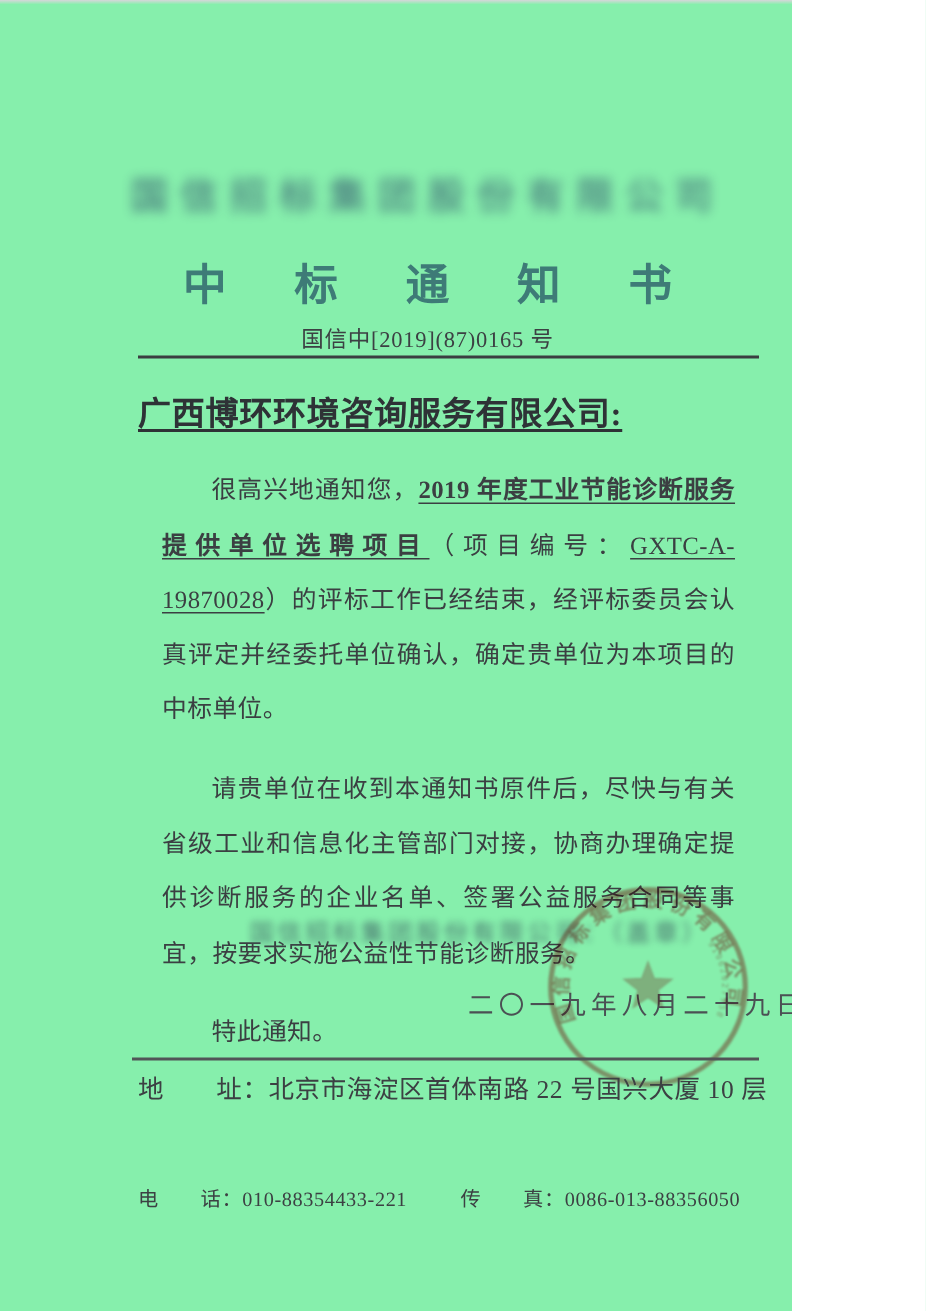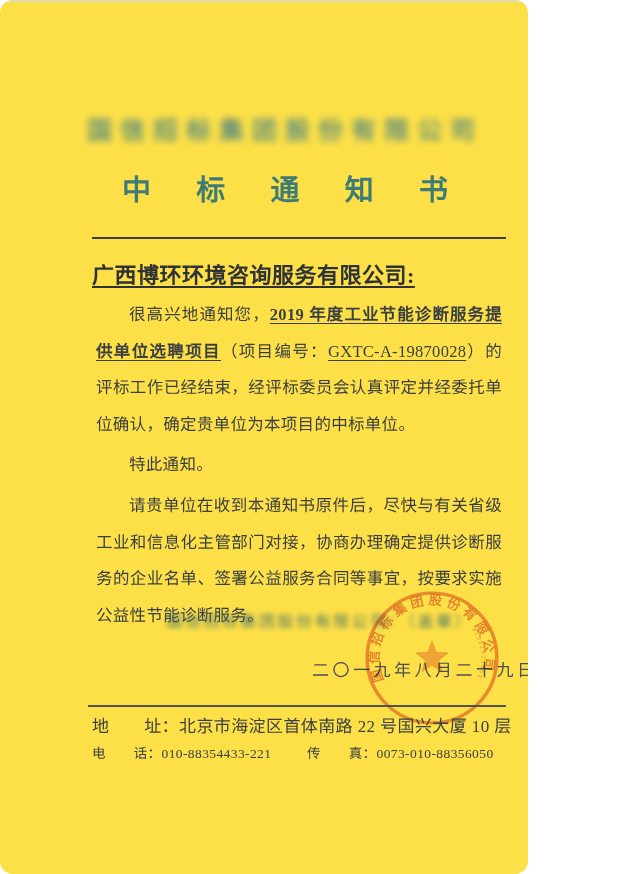--- a/index.html
+++ b/index.html
@@ -1,23 +1,22 @@
 <!DOCTYPE html>
 <html lang="zh-CN"><head>
 <meta charset="utf-8">
 <style>
   html,body{margin:0;padding:0;background:#ffffff;}
   .page{
     position:relative;
     width:528px;height:874px;
-    background:#fde047;
+    background:#86efac;
     overflow:hidden;
     font-family:"Liberation Serif","DejaVu Serif",serif;
     color:#3b3f42;
-    border-radius:13px;
   }
   
   .edge-top{position:absolute;left:0;top:0;width:617px;height:3px;
     background:linear-gradient(#d7d7da,rgba(255,255,255,0));}
   .edge-right{position:absolute;left:570px;top:0;width:47px;height:874px;
     background:#f5f5f6;border-left:2px solid #cdcdd1;}
   
   .letterhead{
     position:absolute;left:0;top:110px;width:570px;
     text-align:center;
@@ -42,21 +41,21 @@
     position:absolute;left:92px;top:257px;width:430px;
     font-size:22px;font-weight:bold;color:#2e3236;
     text-decoration:underline;text-underline-offset:3px;
     letter-spacing:.5px;
   }
   .body-block{
     position:absolute;left:92px;top:293px;width:414px;
     font-size:16.5px;line-height:36.6px;text-align:justify;
     color:#3b3f42;letter-spacing:.3px;
   }
-  .body-block p{margin:4px;text-indent:2em;}
+  .body-block p{margin:16px;text-indent:2em;}
   .bu{font-weight:bold;text-decoration:underline;text-underline-offset:3px;}
   .u{text-decoration:underline;text-underline-offset:3px;}
   
   .signature-line{
     position:absolute;left:0;top:608px;width:473px;
     text-align:right;font-size:16px;letter-spacing:2.5px;
     color:#456e6b;filter:blur(2.6px);opacity:.9;
     white-space:nowrap;
   }
   .date-line{
@@ -74,43 +73,44 @@
   .rule-footer{position:absolute;left:88px;top:705px;width:418px;height:2px;
     background:#515457;}
   .footer-line1{
     position:absolute;left:92px;top:712px;width:460px;
     font-size:17px;color:#3c4043;letter-spacing:.4px;
   }
   .footer-line2{
     position:absolute;left:92px;top:742px;width:460px;
     font-size:13.5px;color:#3c4043;letter-spacing:.4px;
   }
-  .footer-line2 .phone{display:inline-block;width:215px;}
+  .footer-line2 .phone{display:inline-block;width:215px;margin-top:46px;}
 </style>
 </head>
 <body>
 
 <div class="page">
 
   <div class="edge-top"></div>
   <div class="edge-right"></div>
 
   <div class="letterhead">国信招标集团股份有限公司</div>
 
   <h1 class="title">中 标 通 知 书</h1>
 
+  <div class="doc-number">国信中[2019](87)0165 号</div>
 
   <div class="rule-top"></div>
 
   <div class="addressee">广西博环环境咨询服务有限公司:</div>
 
   <div class="body-block">
     <p><span>很高兴地通知您，</span><span class="bu">2019 年度工业节能诊断服务提供单位选聘项目</span><span>（项目编号：</span><span class="u">GXTC-A-19870028</span><span>）的评标工作已经结束，经评标委员会认真评定并经委托单位确认，确定贵单位为本项目的中标单位。</span></p>
+    <p>请贵单位在收到本通知书原件后，尽快与有关省级工业和信息化主管部门对接，协商办理确定提供诊断服务的企业名单、签署公益服务合同等事宜，按要求实施公益性节能诊断服务。</p>
     <p>特此通知。</p>
-    <p>请贵单位在收到本通知书原件后，尽快与有关省级工业和信息化主管部门对接，协商办理确定提供诊断服务的企业名单、签署公益服务合同等事宜，按要求实施公益性节能诊断服务。</p>
   </div>
 
   <div class="signature-line">国信招标集团股份有限公司：（盖章）</div>
 
   <div class="date-line">二〇一九年八月二十九日</div>
 
   <svg class="seal" viewBox="0 0 200 200" xmlns="http://www.w3.org/2000/svg">
     <circle cx="100" cy="100" r="94" fill="none" stroke="#de6b66" stroke-width="5" opacity="0.72"></circle>
     <defs>
       <path id="ringPath" d="M 33.5,138.4 A 77,77 0 1 1 166.5,138.4" fill="none"></path>
@@ -123,16 +123,16 @@
       <textPath href="#serialPath" startOffset="8%">91062027958</textPath>
     </text>
     <polygon points="100,76 105.9,91.9 122.8,92.6 109.5,103.1 114.1,119.4 100,110 85.9,119.4 90.5,103.1 77.2,92.6 94.1,91.9" fill="#e27a77" opacity="0.55" stroke="#dd6b68" stroke-width="1.5"></polygon>
   </svg>
 
   <div class="rule-footer"></div>
 
   <div class="footer-line1">地　　址：北京市海淀区首体南路 22 号国兴大厦 10 层</div>
 
   <div class="footer-line2">
-    <span class="phone">电　　话：010-88354433-221</span><span>传　　真：0073-010-88356050</span>
+    <span class="phone">电　　话：010-88354433-221</span><span>传　　真：0086-013-88356050</span>
   </div>
 
 </div>
 
 </body></html>

